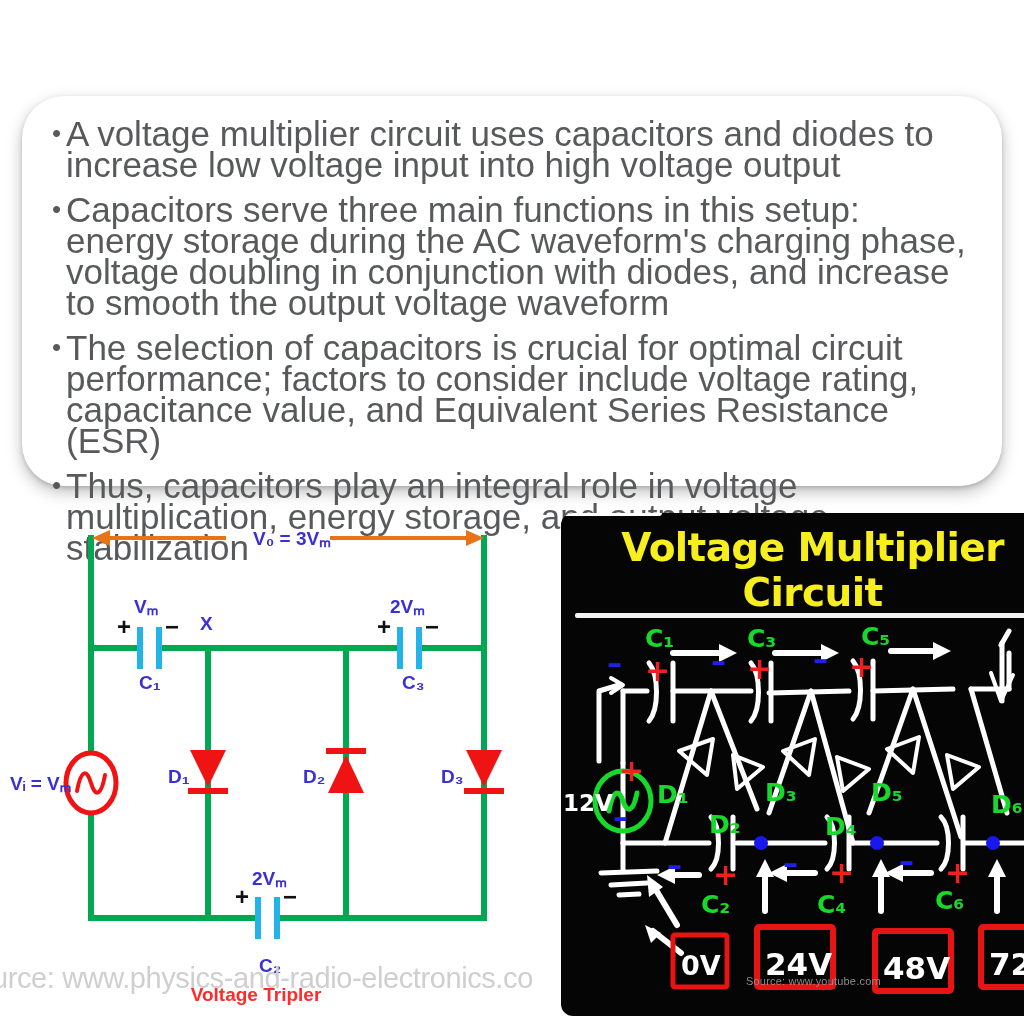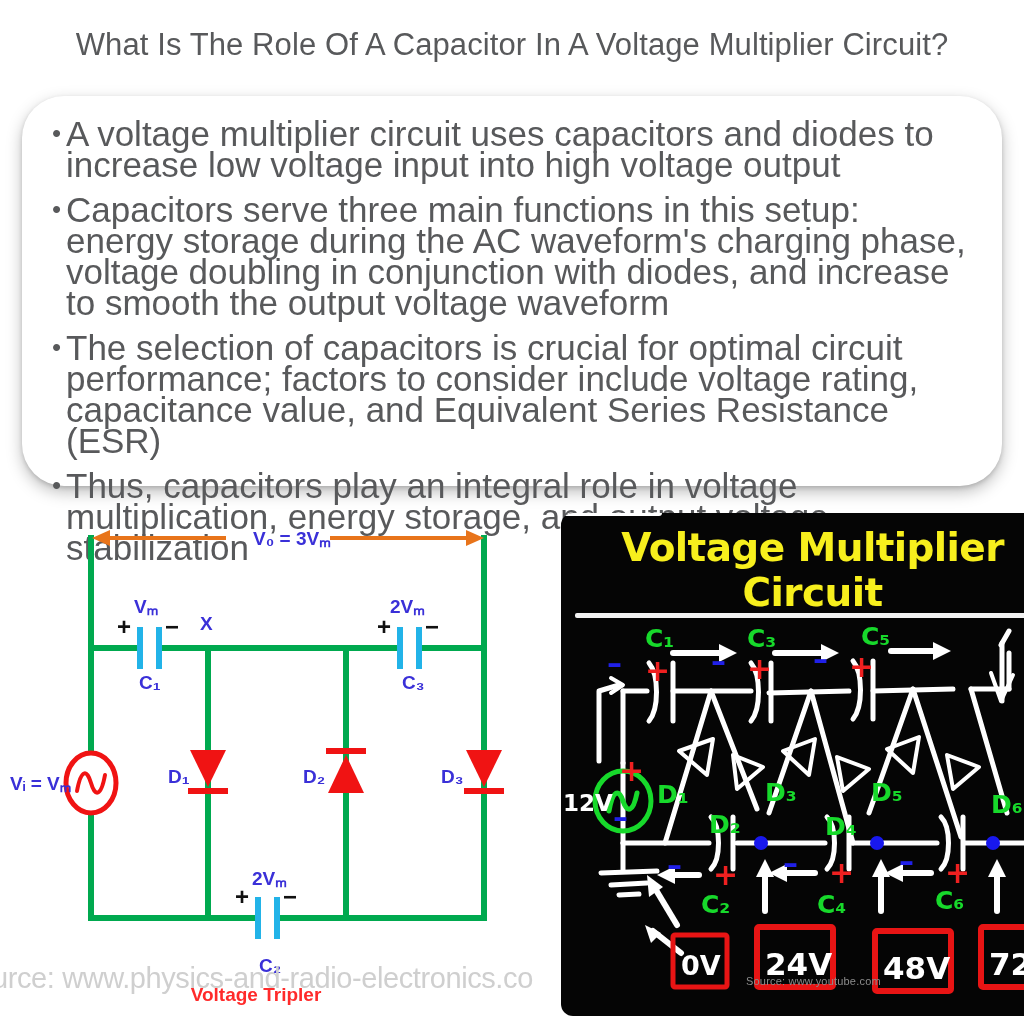--- a/index.html
+++ b/index.html
@@ -60,21 +60,20 @@
   .board-src {
     position:absolute; left:185px; top:462px; color:#8c8c8c; font-size:11px;
     letter-spacing:0.2px;
   }
 </style>
 </head>
 <body>
 
 <div id="root">
 
-  <div class="title">What Is The Role Of A Capacitor In A Voltage Multiplier Circuit?</div>
 
   <div class="card">
     <div class="card-inner">
 
       <div class="bullet">
         <span class="dot">•</span>
         <span class="btext">A voltage multiplier circuit uses capacitors and diodes to increase low voltage input into high voltage output</span>
       </div>
 
       <div class="bullet">

